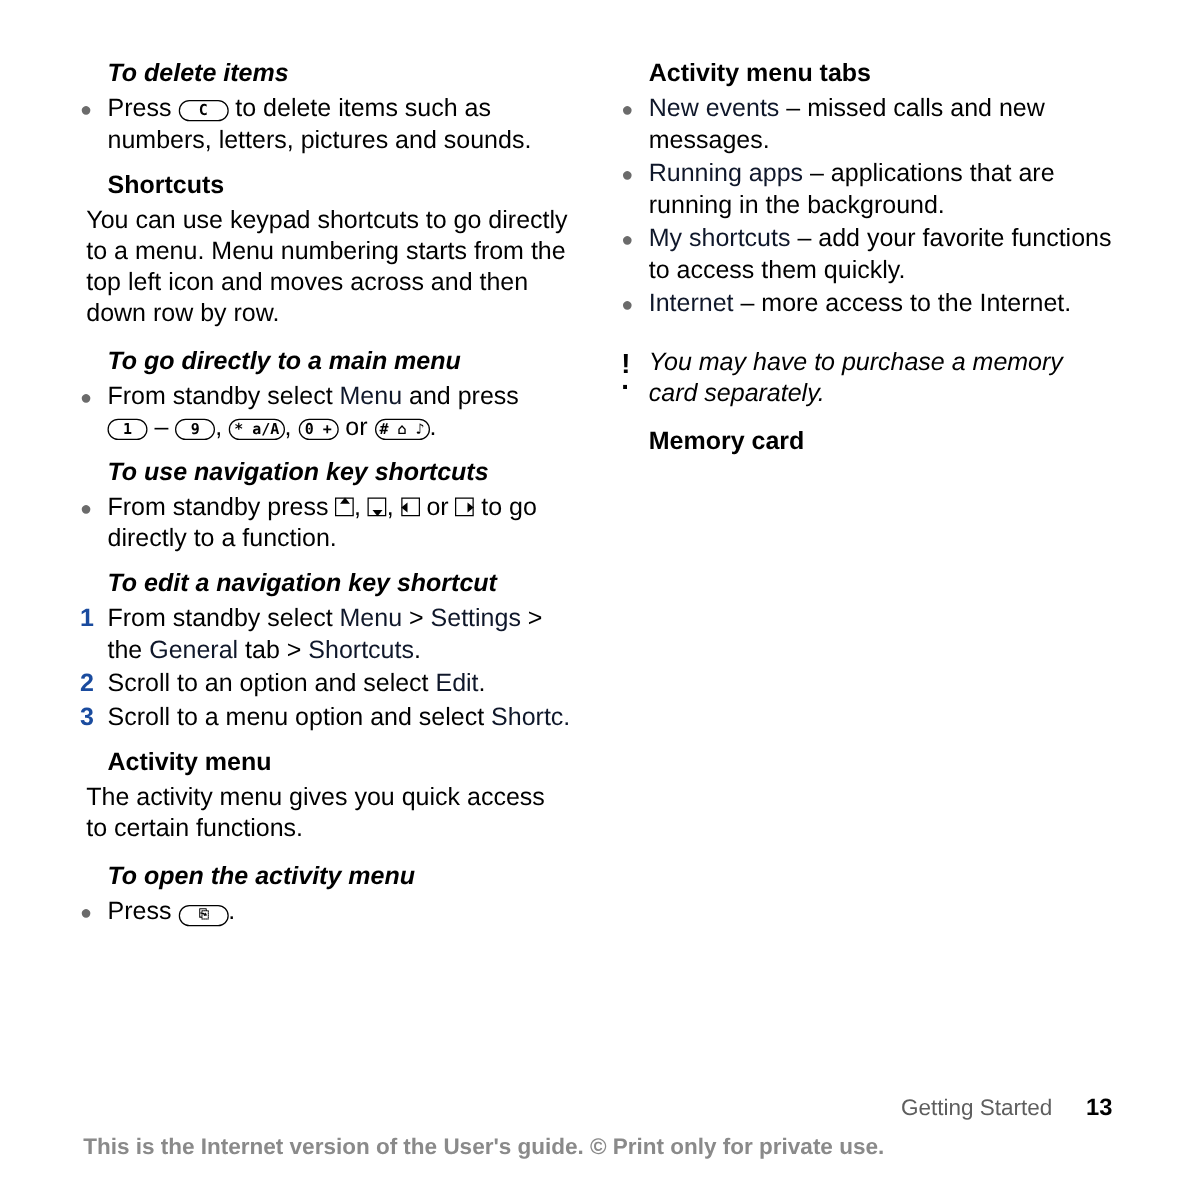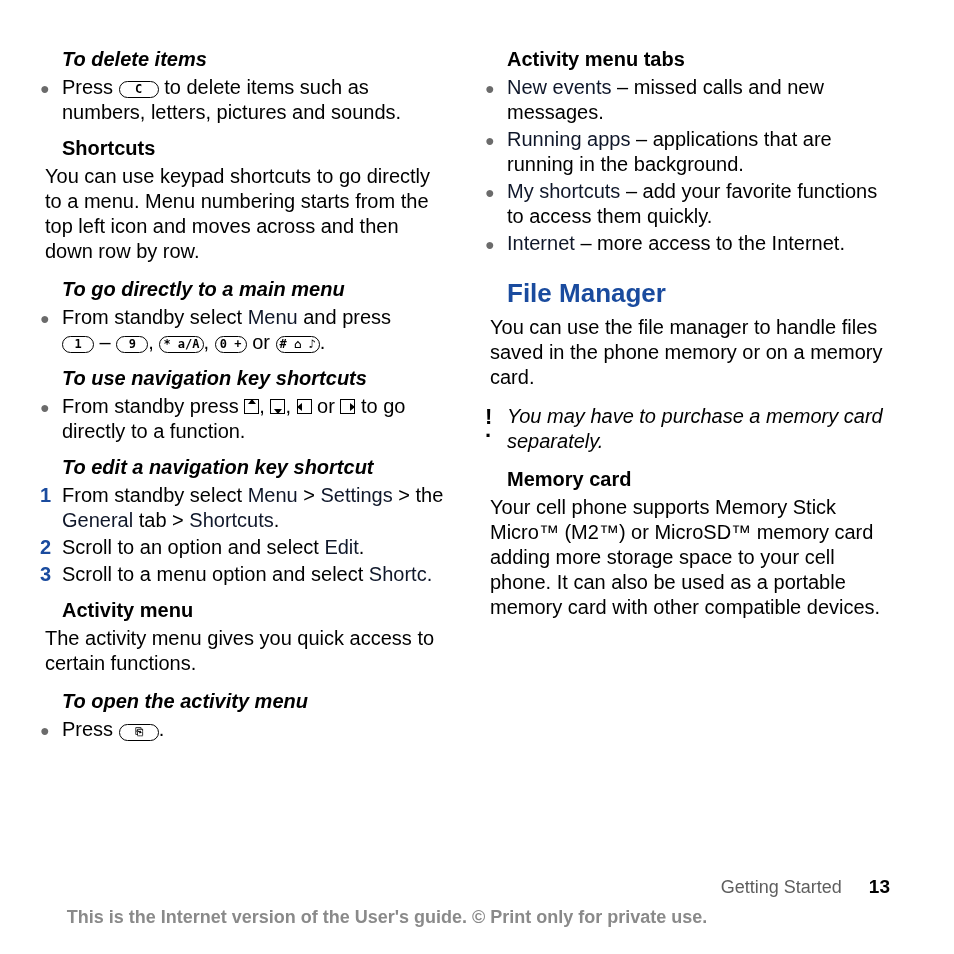--- a/index.html
+++ b/index.html
@@ -7,21 +7,21 @@
     width: 954px;
     height: 954px;
     font-family: Arial, Helvetica, sans-serif;
     font-size: 20px;
     color: #000;
     position: relative;
     background: #fff;
   }
   .page {
     display: flex;
-    padding: 48px 64px 40px 40px;
+    padding: 48px 64px 40px 64px;
     gap: 40px;
   }
   .col {
     flex: 1;
   }
   .h-italic {
     font-weight: bold;
     font-style: italic;
     margin-bottom: 4px;
     margin-left: 22px;
@@ -245,33 +245,28 @@
         <div class="txt"><span class="link">My shortcuts</span><span> – add your favorite functions to access them quickly.</span></div>
       </div>
       <div class="bulleted">
         <div class="marker">●</div>
         <div class="txt"><span class="link">Internet</span><span> – more access to the Internet.</span></div>
       </div>
     </div>
 
     <div class="section-gap"></div>
 
-    <div class="block">
-      <div class="h2-link">File Manager</div>
-      <div class="para">You can use the file manager to handle files saved in the phone memory or on a memory card.</div>
-    </div>
 
     <div class="note-row">
       <div class="note-icon">!<br>.</div>
       <div class="note-text">You may have to purchase a memory card separately.</div>
     </div>
 
     <div class="block">
       <div class="h-bold">Memory card</div>
-      <div class="para">Your cell phone supports Memory Stick Micro™ (M2™) or MicroSD™ memory card adding more storage space to your cell phone. It can also be used as a portable memory card with other compatible devices.</div>
     </div>
 
   </div>
 </div>
 
 <div class="pageline">
   <span>Getting Started</span>
   <span class="pn">13</span>
 </div>
 <div class="footer">This is the Internet version of the User's guide. © Print only for private use.</div>

